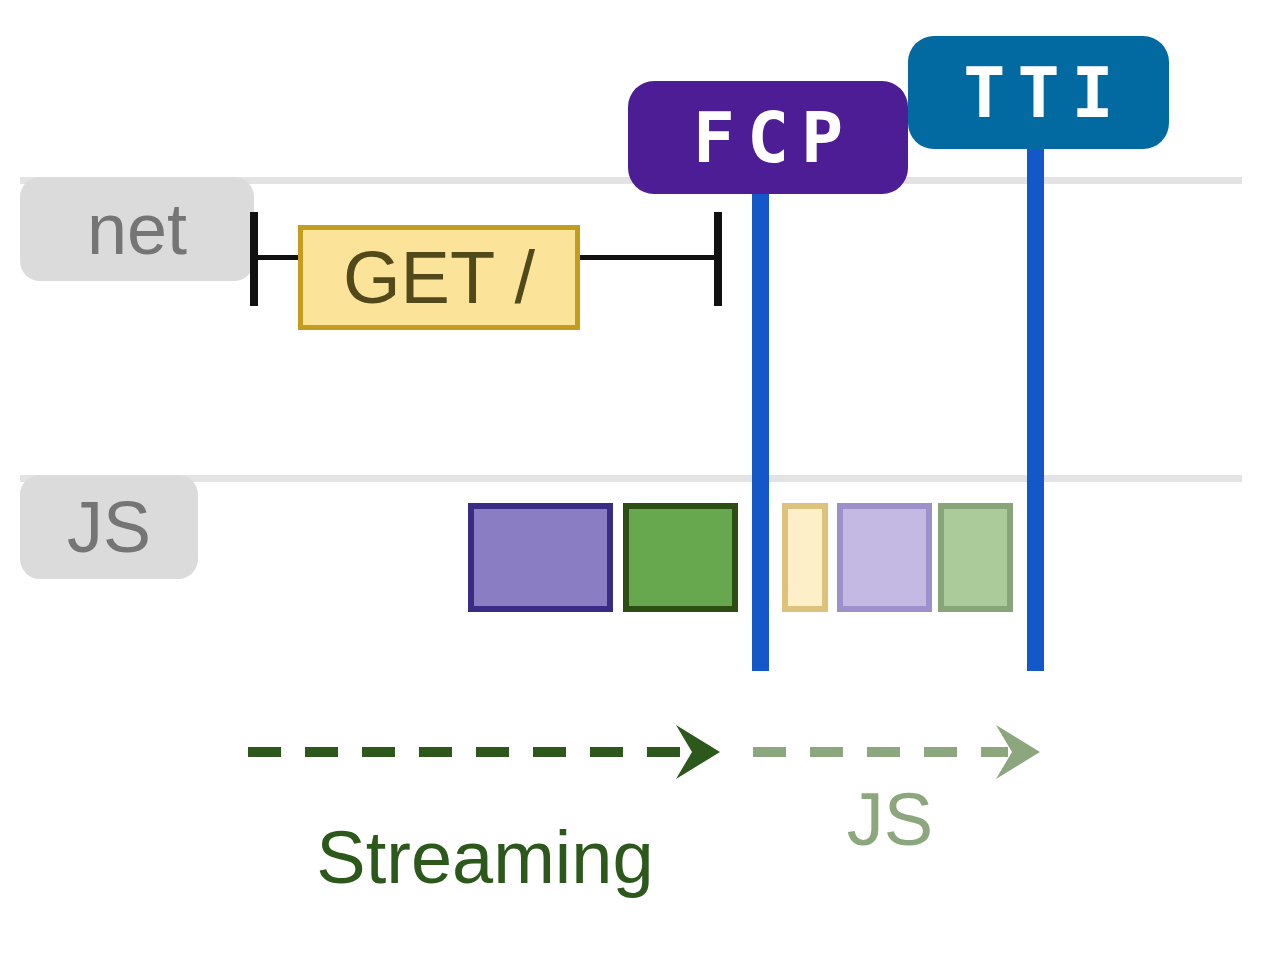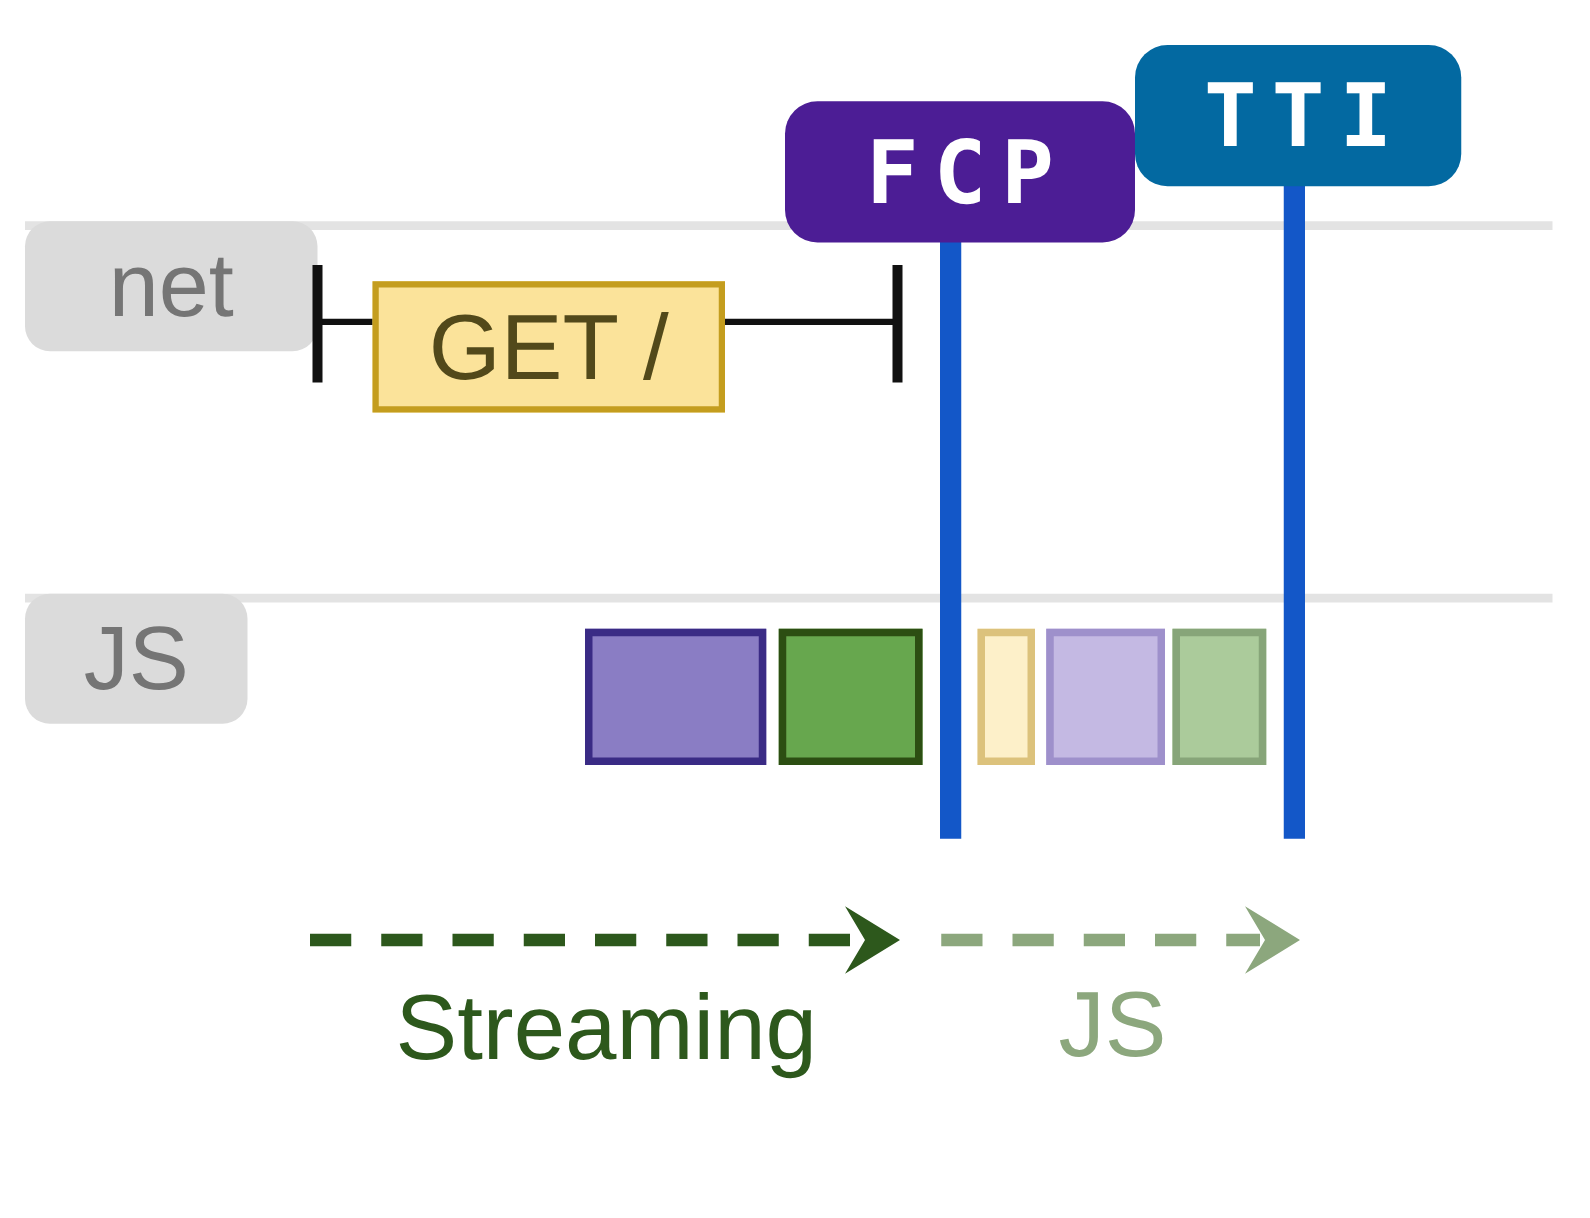--- a/index.html
+++ b/index.html
@@ -94,18 +94,18 @@
       <div class="task-box" style="left: 938px; width: 75px; background-color: rgb(171, 203, 155); border-color: rgb(135, 165, 121);"></div>
     </div>
 
   <svg class="abs" style="left:0;top:0;" width="1272" height="974" viewBox="0 0 1272 974">
     <line x1="248" y1="752" x2="688" y2="752" stroke-width="10" stroke-dasharray="33 24" stroke="#2D581C"></line>
     <polygon points="720,752 676,725 692,752 676,779" fill="#2D581C"></polygon>
     <line x1="753" y1="752" x2="1008" y2="752" stroke-width="10" stroke-dasharray="33 24" stroke="#8CA77D"></line>
     <polygon points="1040,752 996,725 1012,752 996,779" fill="#8CA77D"></polygon>
   </svg>
 
-  <div class="abs arrow-label" style="left: 250px; top: 784px; width: 470px; color: rgb(45, 88, 28);">Streaming</div>
+  <div class="abs arrow-label" style="left: 250px; top: 820px; width: 470px; color: rgb(45, 88, 28);">Streaming</div>
   <div class="abs arrow-label" style="left: 700px; top: 782px; width: 380px; color: rgb(140, 167, 125);">
     <div>JS</div>
   </div>
 
 </div>
 
 </body></html>

